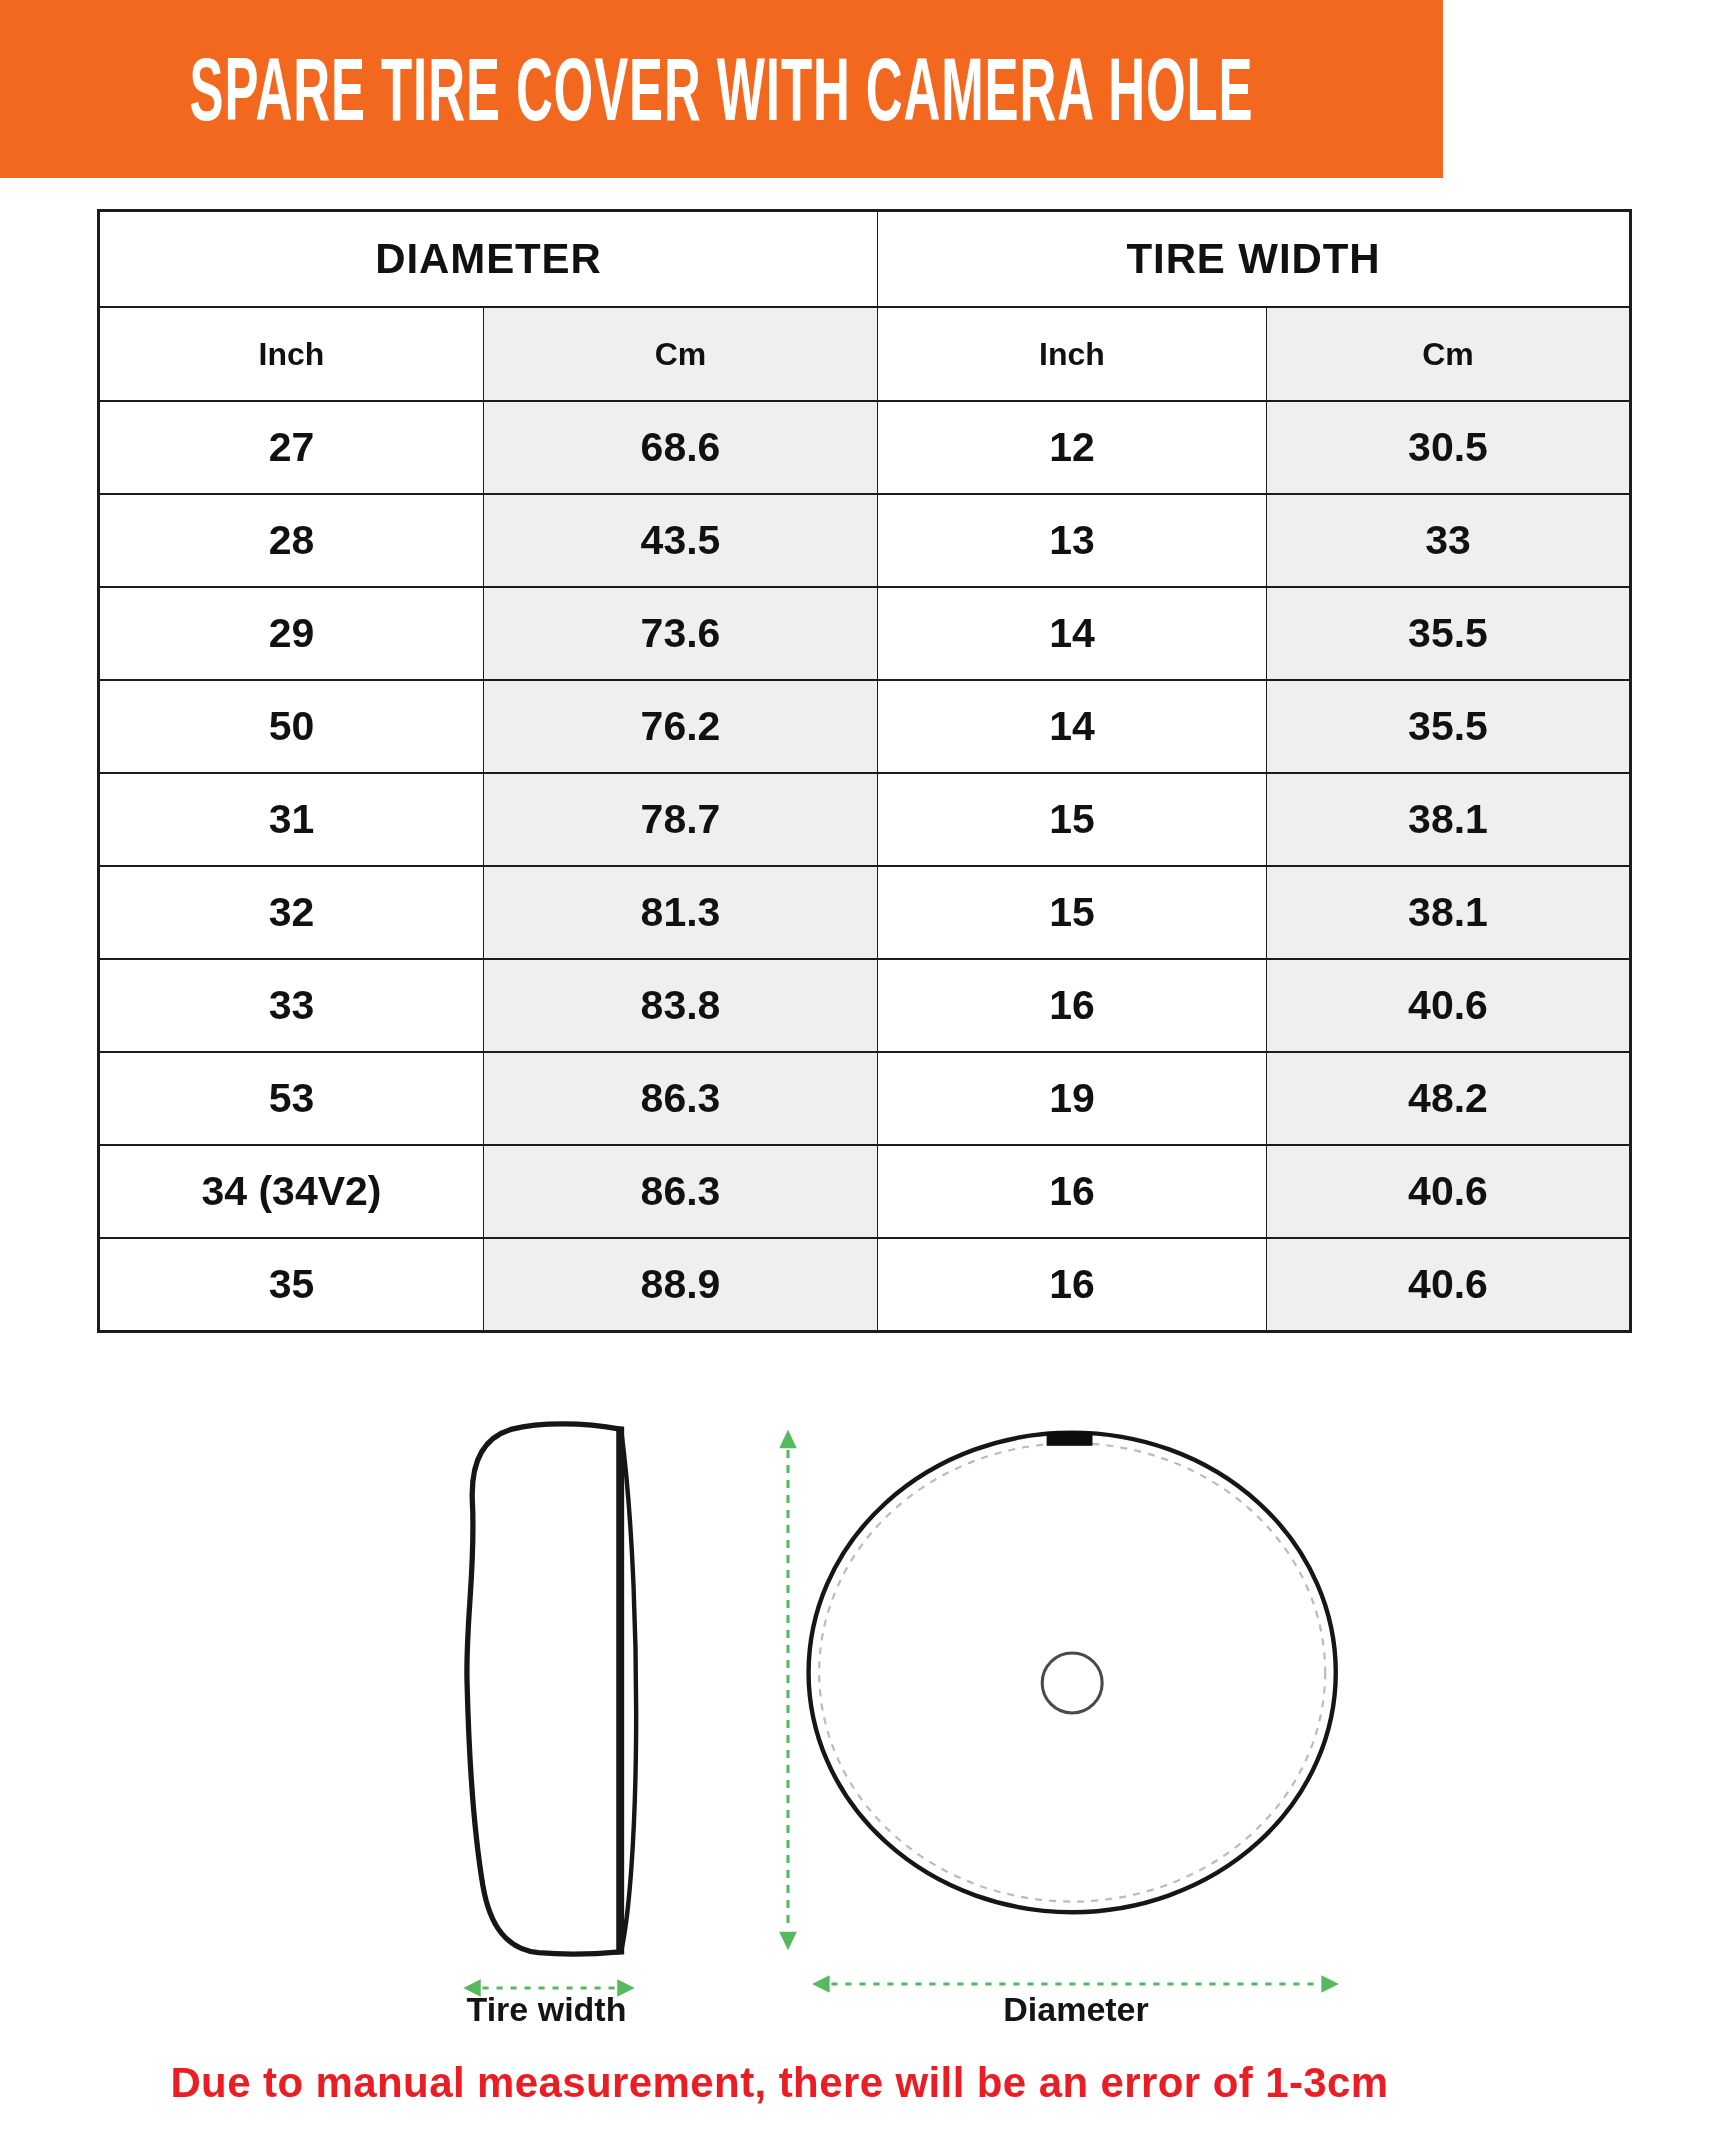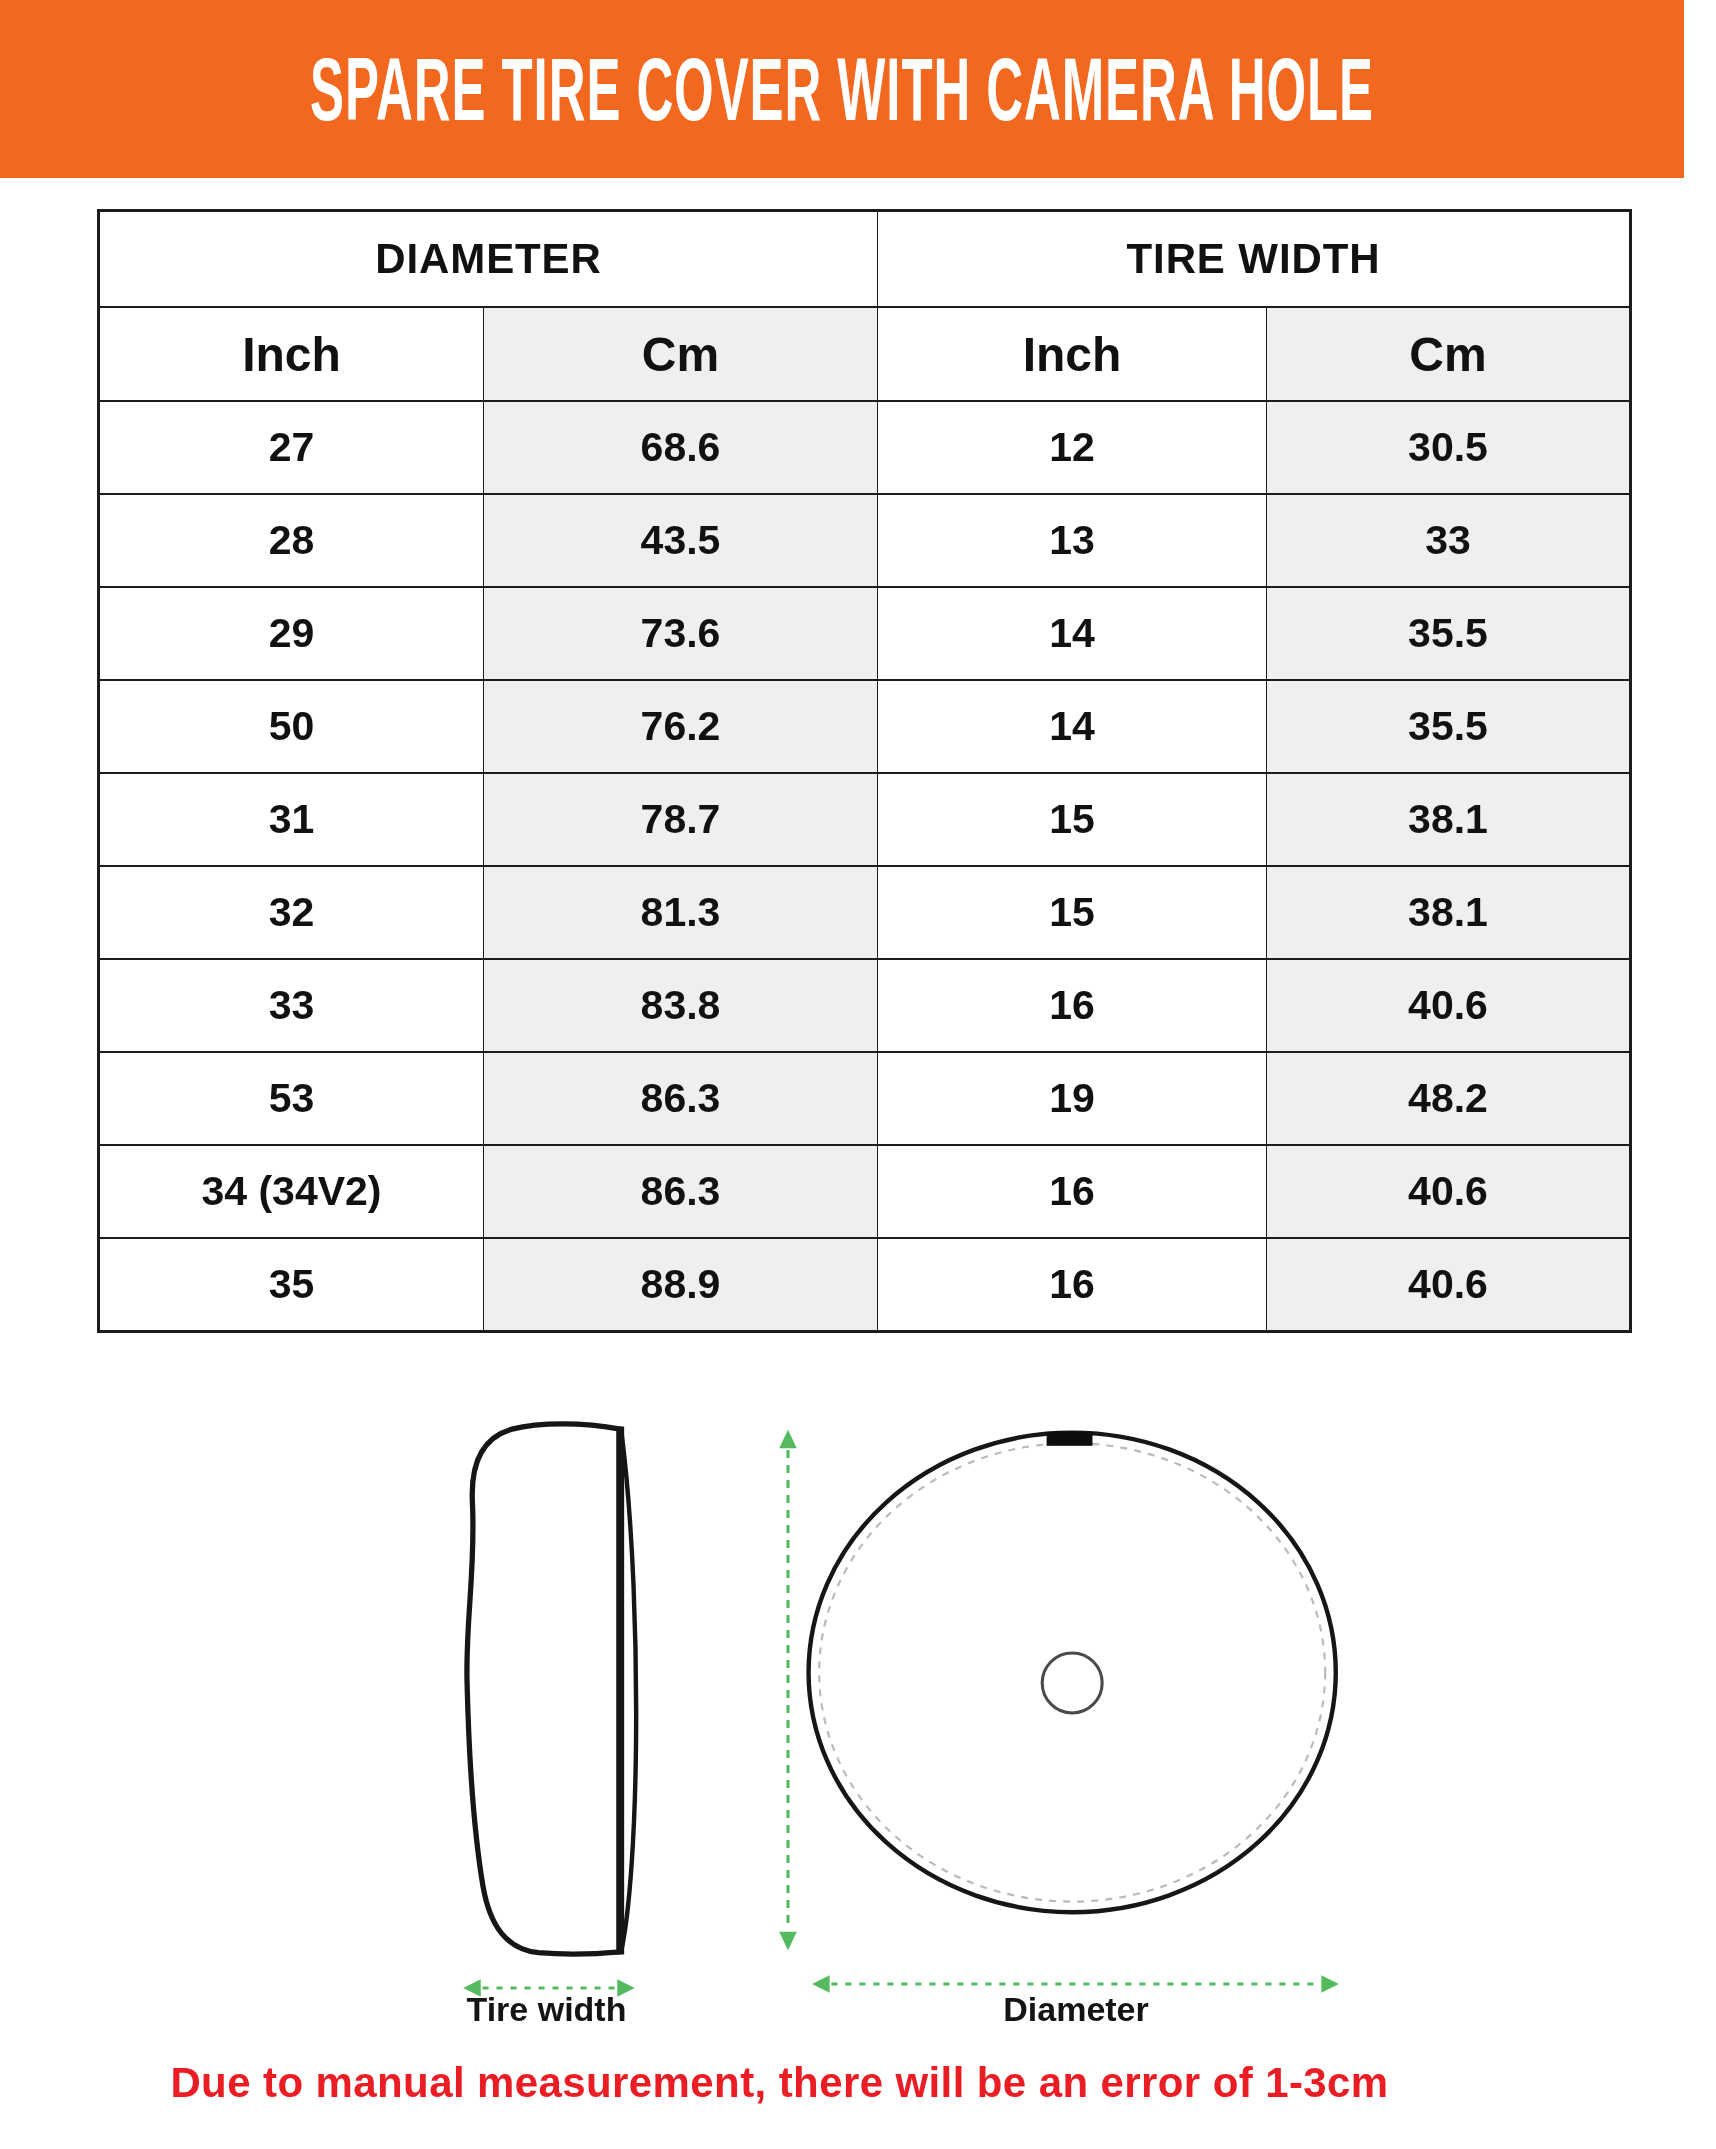--- a/index.html
+++ b/index.html
@@ -3,41 +3,41 @@
 <meta charset="utf-8">
 <style>
   html,body { margin:0; padding:0; background:#ffffff; }
   .page {
     position:relative; width:1717px; height:2149px; background:#ffffff;
     font-family:"Liberation Sans", sans-serif; overflow:hidden;
   }
 
   
   .banner {
-    position:absolute; left:0; top:0; width:1684px; height:178px;
+    position:absolute; left:0; top:0; width:1443px; height:178px;
     background:#f2681f; display:flex; align-items:center; justify-content:center;
   }
   .banner h1 {
     margin:0; color:#ffffff; font-size:51px; font-weight:700;
     letter-spacing:0.9px; white-space:nowrap; transform:scaleY(1.74);
   }
 
   
   table.size-table {
     position:absolute; left:97px; top:209px; width:1532px;
     border-collapse:collapse; table-layout:fixed; background:#ffffff;
     border:3.5px solid #1c1c1c;
   }
   .size-table th, .size-table td {
     border-left:1.8px solid #1c1c1c; border-right:1.8px solid #1c1c1c;
     border-top:2.6px solid #1c1c1c; border-bottom:2.6px solid #1c1c1c;
     text-align:center; vertical-align:middle; color:#111111; padding:0;
   }
   .size-table tr.group-row th { height:94px; font-size:42px; font-weight:700; letter-spacing:0.9px; background:#ffffff; }
-  .size-table tr.unit-row th  { height:92px; font-size:48px; font-weight:700; }
+  .size-table tr.unit-row th  { height:92px; font-size:32px; font-weight:700; }
   .size-table tbody td        { height:91px; font-size:41px; font-weight:700; }
   .size-table .cm-col { background:#f0efef; }
   .size-table .inch-col { background:#ffffff; }
 
   
   .diagram-svg { position:absolute; }
   #side-view-svg      { left:453px; top:1417px; }
   #vertical-arrow-svg { left:772px; top:1427px; }
   #front-view-svg     { left:798px; top:1419px; }
   #tire-width-arrow-svg { left:461px; top:1974px; }

